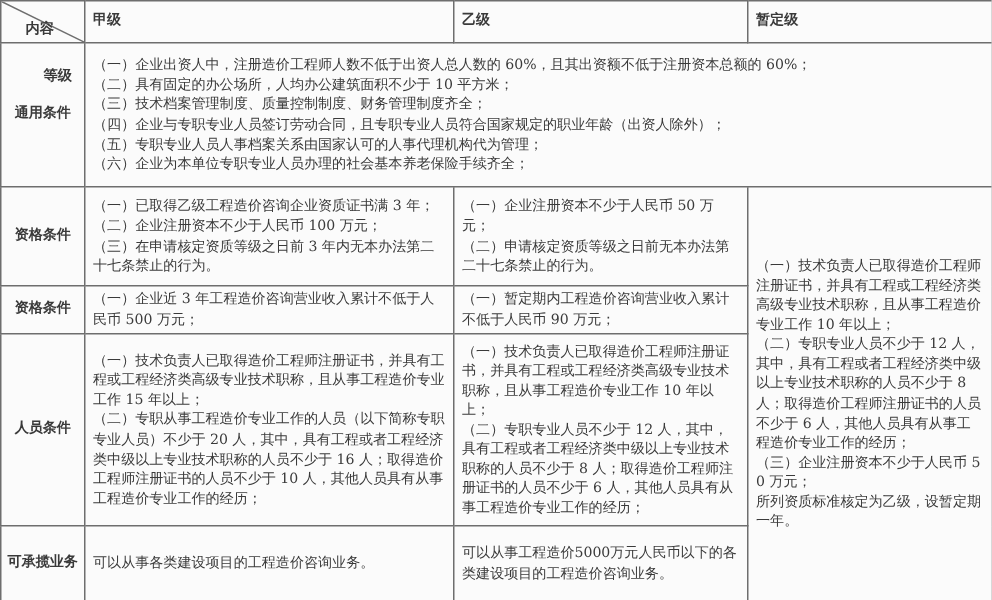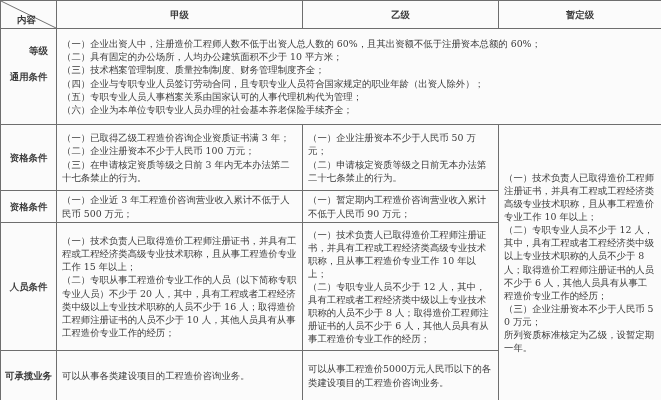--- a/index.html
+++ b/index.html
@@ -4,22 +4,22 @@
 <style>
   html, body { margin: 0; padding: 0; background: #ffffff; }
   body { width: 661px; height: 400px; overflow: hidden; font-family: "DejaVu Serif", "Liberation Serif", serif; color: #3a3a3a; }
   .page { position: relative; width: 661px; height: 400px; background: #fbfbfb; }
   table.qual { position: absolute; left: 0; top: 0; width: 661px; height: 400px; border-collapse: collapse; table-layout: fixed; }
   table.qual td { border: 1px solid #6e6e6e; padding: 2px 5px; vertical-align: middle; font-size: 9.4px; line-height: 13.1px; word-break: break-all; }
   .hdr-corner { position: relative; padding: 0 !important; }
   .hdr-corner svg { position: absolute; left: 0; top: 0; width: 100%; height: 100%; }
   .corner-top { position: absolute; right: 8px; top: 2px; font-family: "DejaVu Sans", "Liberation Sans", sans-serif; font-weight: bold; font-size: 9.5px; margin-top: 41px; }
   .corner-bottom { position: absolute; left: 16px; bottom: 2px; font-family: "DejaVu Sans", "Liberation Sans", sans-serif; font-weight: bold; font-size: 9.5px; }
-  .colhead { text-align: center; font-family: Liberation Sans, sans-serif; font-weight: bold; font-size: 10px; }
-  .rowhead { text-align: center; font-family: Liberation Sans, sans-serif; font-weight: bold; font-size: 9.5px; padding: 0 !important; }
+  .colhead { text-align: left; font-family: Liberation Serif, serif; font-weight: bold; font-size: 10px; }
+  .rowhead { text-align: center; font-family: Liberation Serif, serif; font-weight: bold; font-size: 9.5px; padding: 0 !important; }
   .line { display: block; }
   .span-cell { vertical-align: middle; }
 </style>
 </head>
 <body>
 
 <div class="page">
 <table class="qual">
   <colgroup>
     <col style="width:56px">

